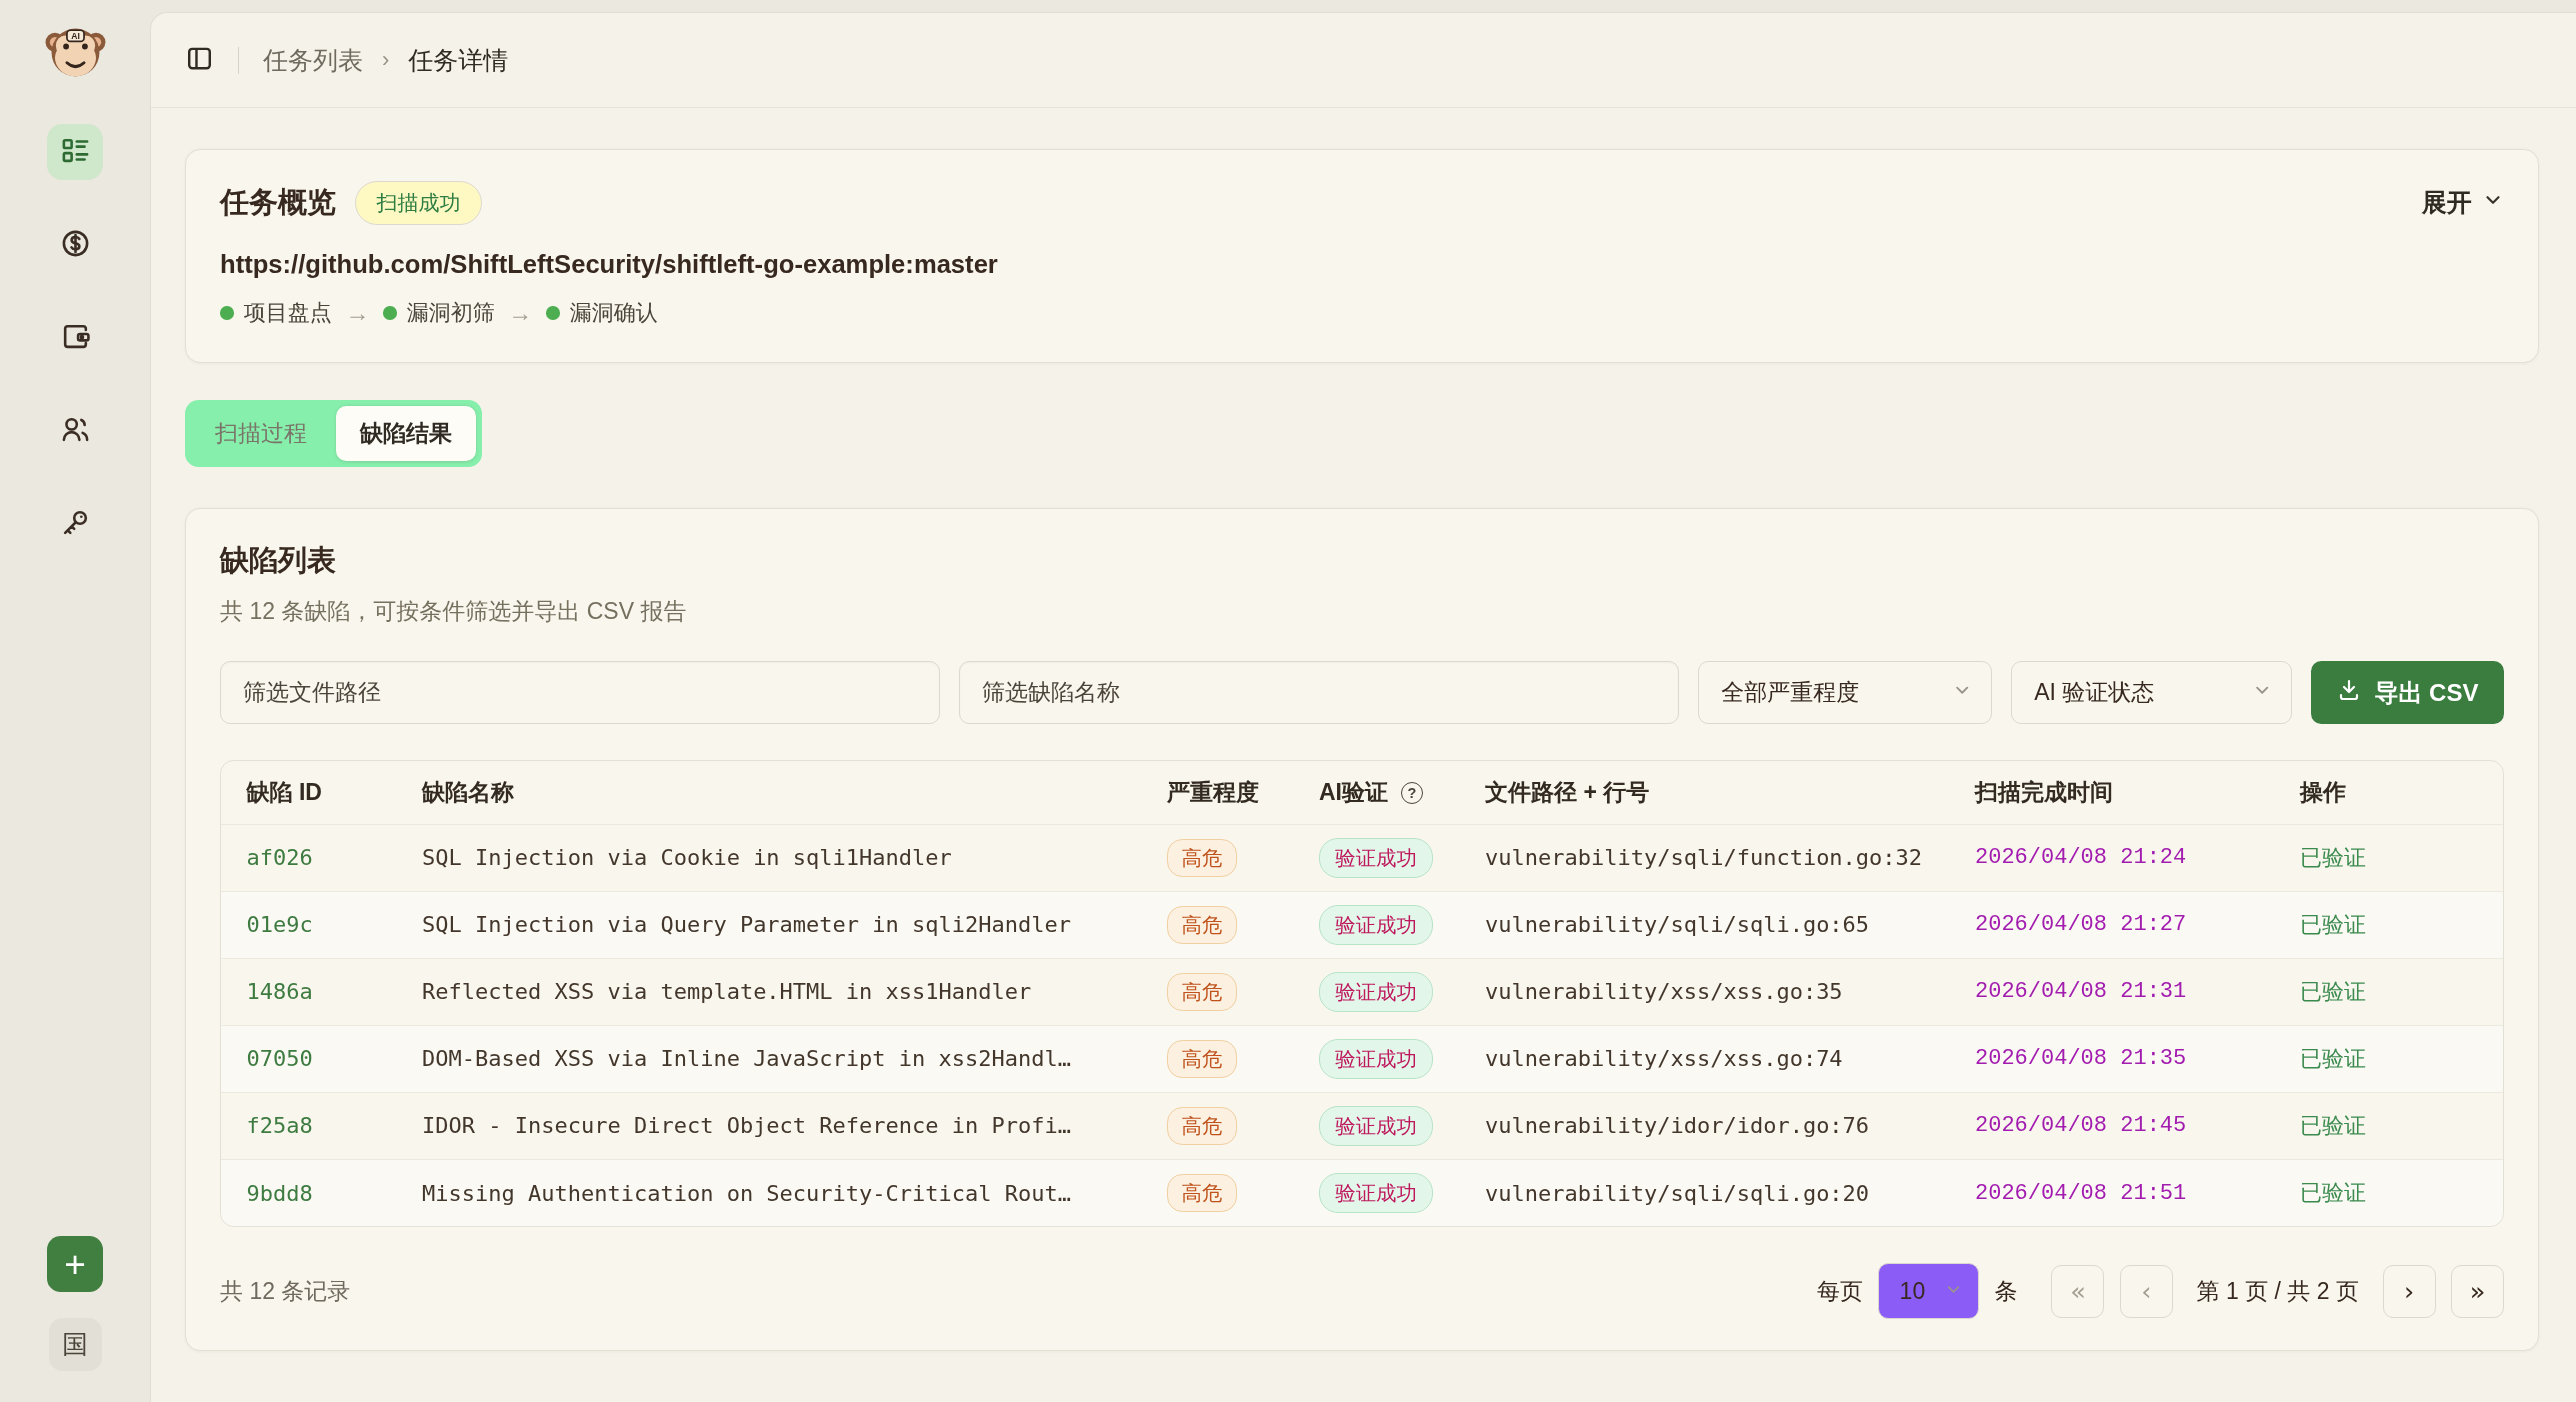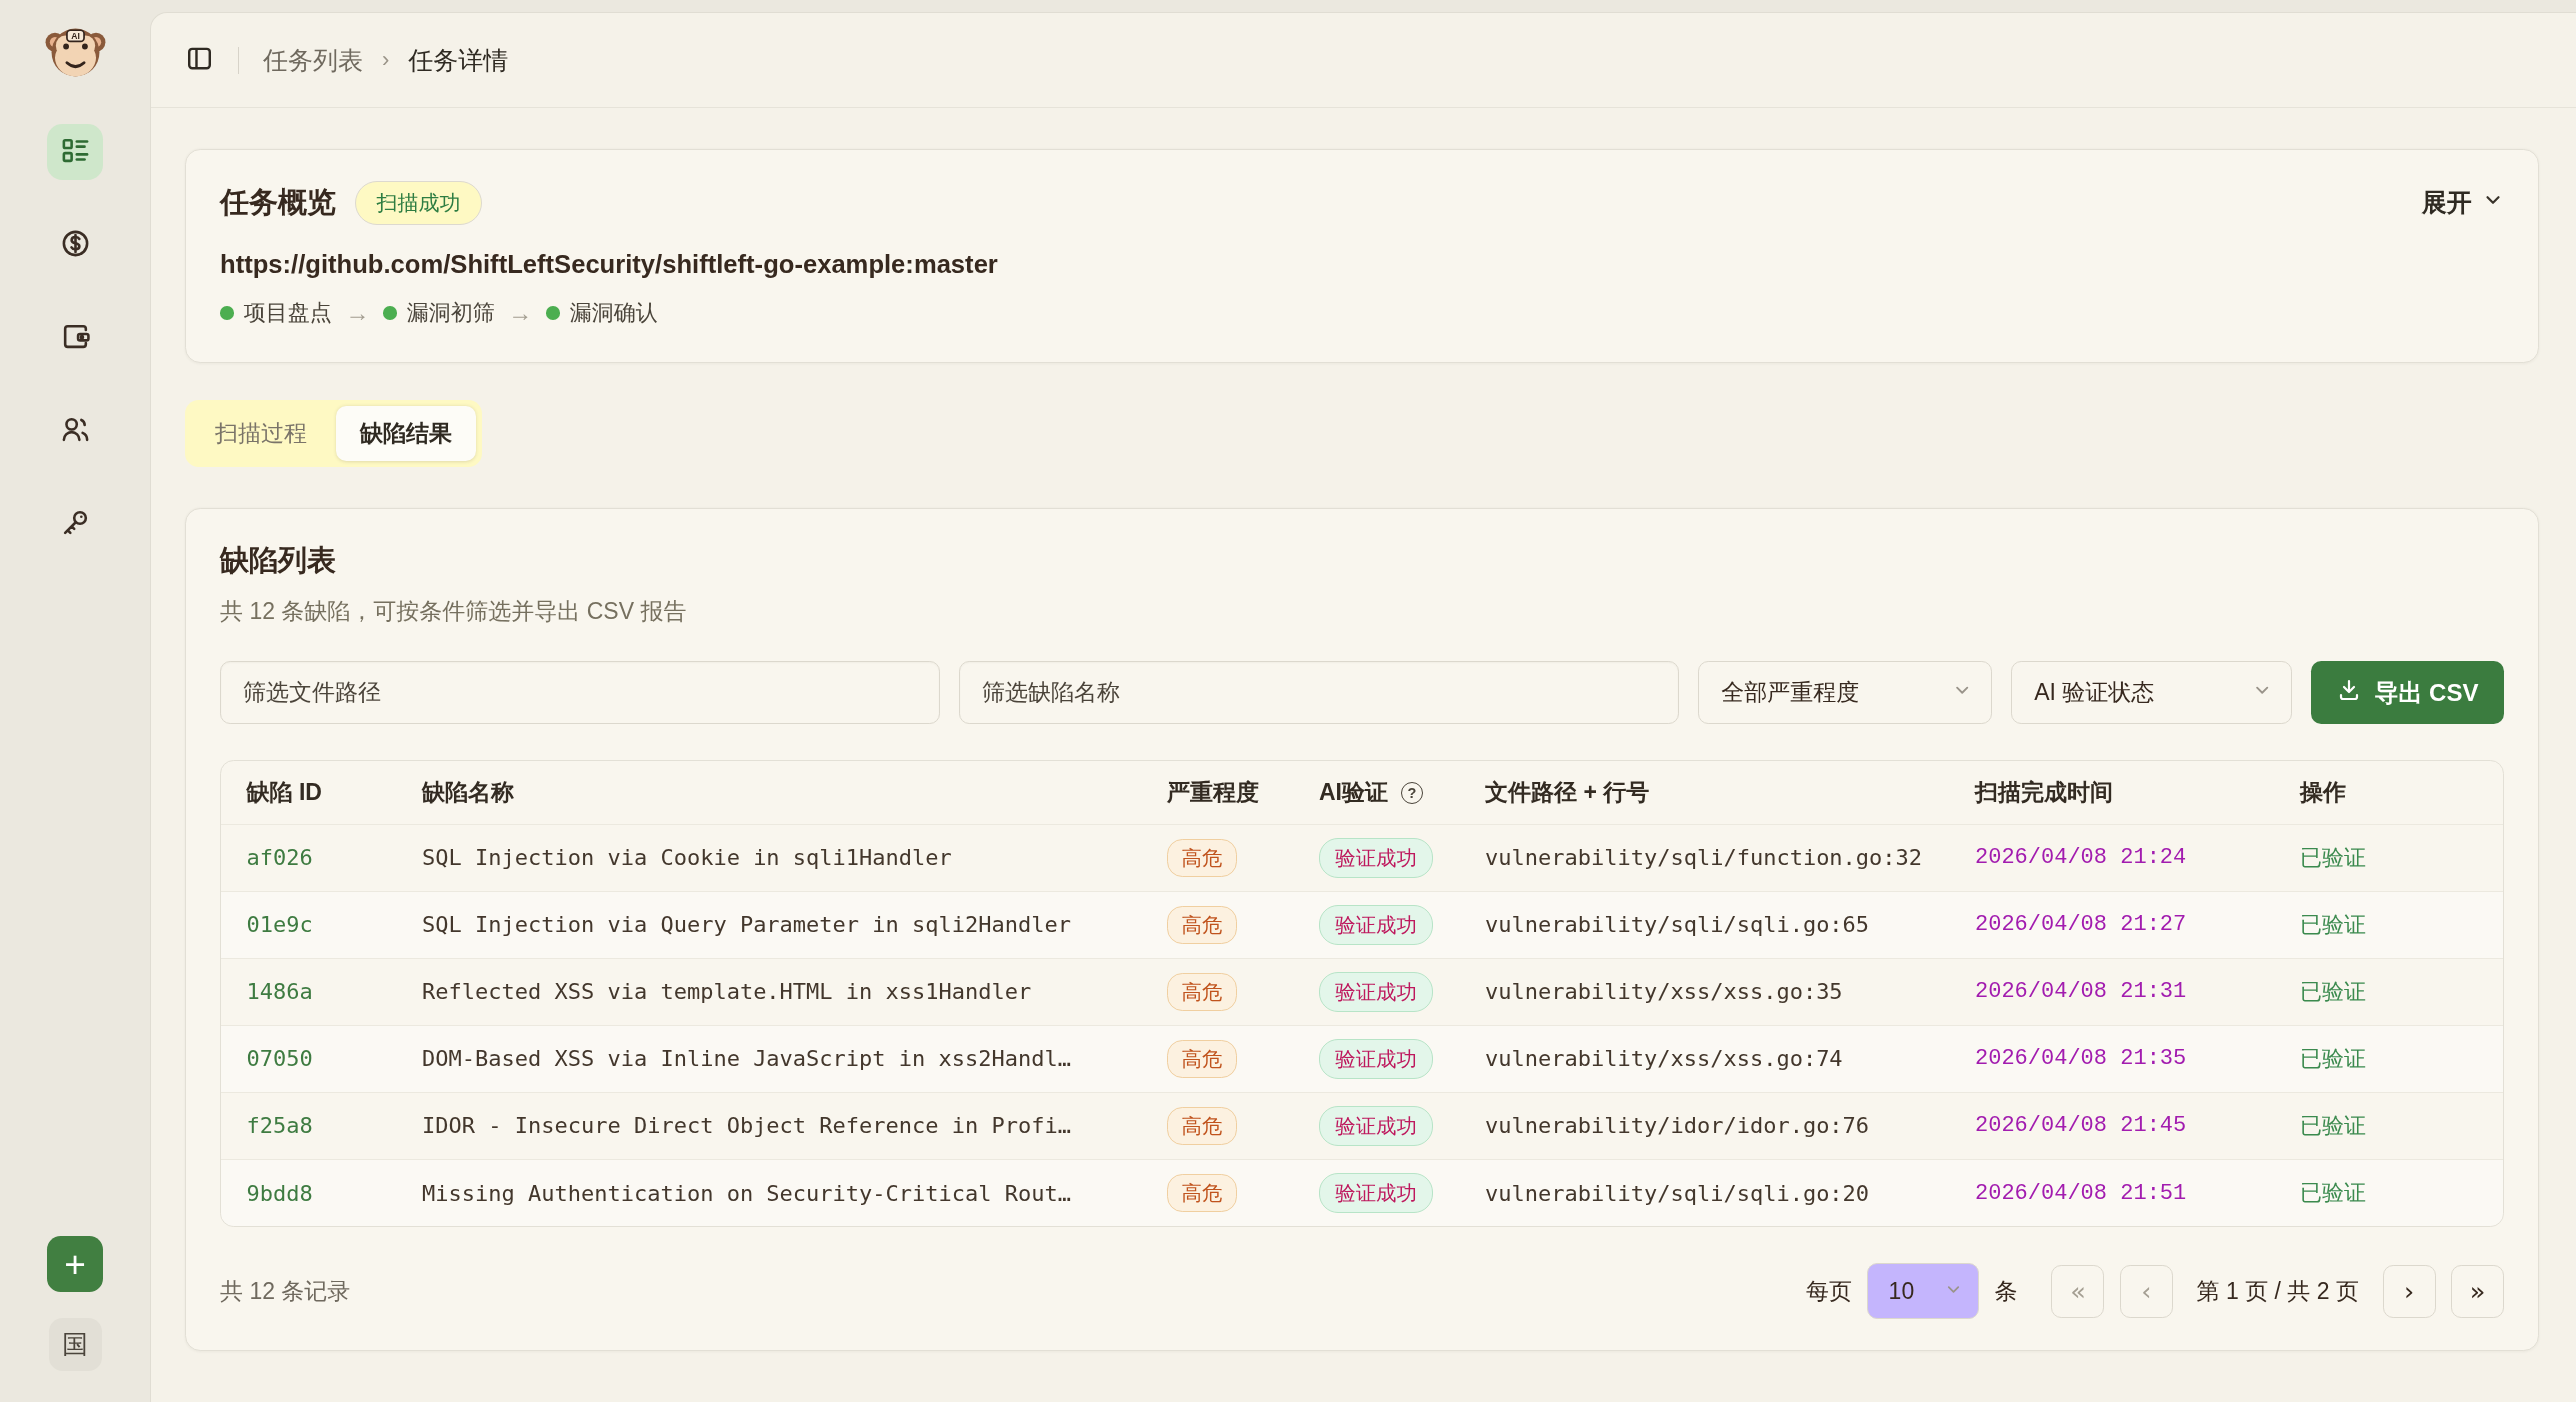--- a/index.html
+++ b/index.html
@@ -90,21 +90,21 @@
   .overview-url { margin-top:25.6px; font-size:25.6px; font-weight:700; color:#37291f; }
   .overview-steps { margin-top:19px; display:flex; align-items:center; gap:13.6px; font-size:22px; color:#4a443a; }
   .step { display:flex; align-items:center; gap:10.2px; }
   .step-dot { width:13.6px; height:13.6px; border-radius:50%; background:#4cae50; }
   .step-arrow { color:#a39d90; font-size:24px; }
 
   
   .tabs {
     margin-top:37px;
     display:inline-flex; align-items:center; gap:5.1px;
-    background:#fef9c3; border-radius:13.6px; padding:6px;
+    background:#86efac; border-radius:13.6px; padding:6px;
   }
   .tab {
     border:none; background:none; cursor:pointer;
     font-size:23px; color:#7a7469; padding:12px 24px; border-radius:10.2px;
   }
   .tab.active {
     background:#fdfcf7; color:#2f2a22; font-weight:700;
     box-shadow:0 0.9px 3.4px rgba(60,50,30,.15);
   }
 
@@ -177,22 +177,22 @@
   }
   .action-link { color:#3b8a4e; cursor:pointer; }
 
   
   .table-footer {
     margin-top:36px; display:flex; align-items:center; justify-content:space-between;
   }
   .total-records { font-size:23px; color:#6f695e; }
   .pagination { display:flex; align-items:center; gap:15.3px; font-size:23px; color:#37291f; }
   .page-size-select {
-    width:112px; height:56px;
-    border:0.9px solid #dcd8cd; border-radius:10.2px; background:#c4b5fd;
+    width:101px; height:56px;
+    border:0.9px solid #dcd8cd; border-radius:10.2px; background:#8b5cf6;
     display:flex; align-items:center; justify-content:space-between;
     padding:0 15.3px 0 20.4px; cursor:pointer;
   }
   .page-size-select svg { width:19px; height:19px; color:#9a948a; }
   .pg-btn {
     width:53px; height:53px;
     border:0.9px solid #dcd8cd; border-radius:10.2px; background:#f9f6ee;
     font-size:25.6px; color:#37291f; cursor:pointer;
     display:flex; align-items:center; justify-content:center;
     font-family:"DejaVu Sans",sans-serif;

